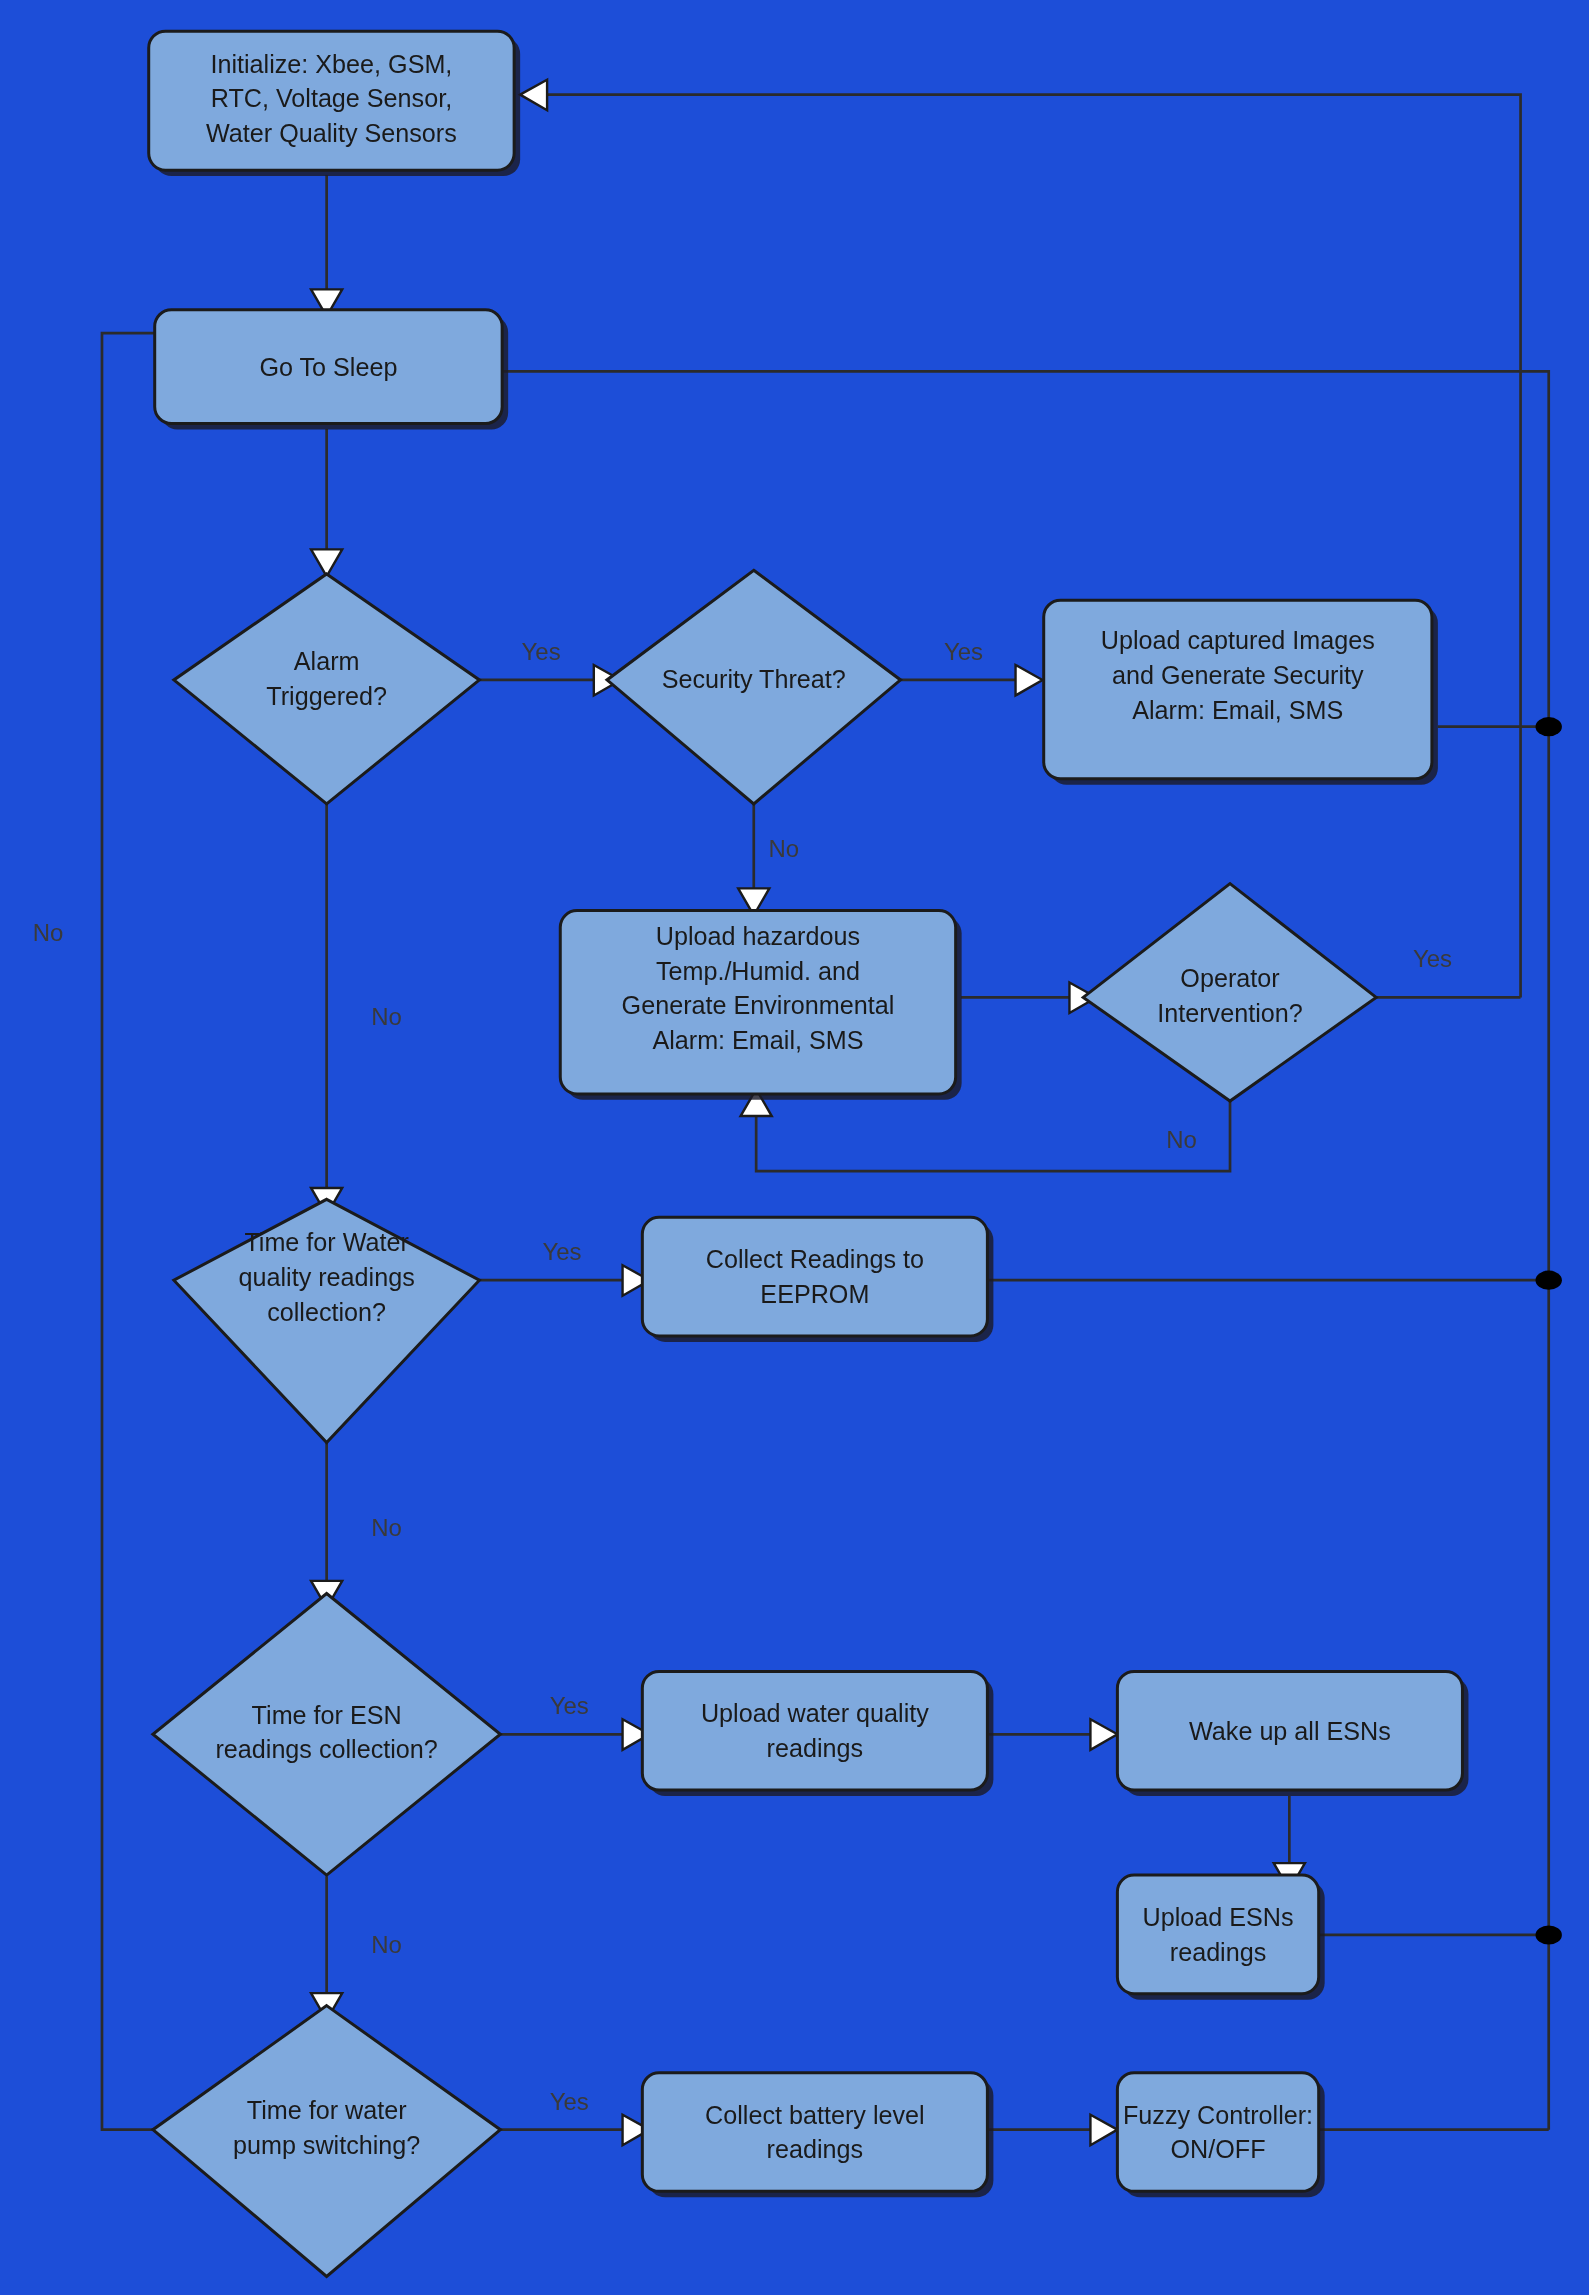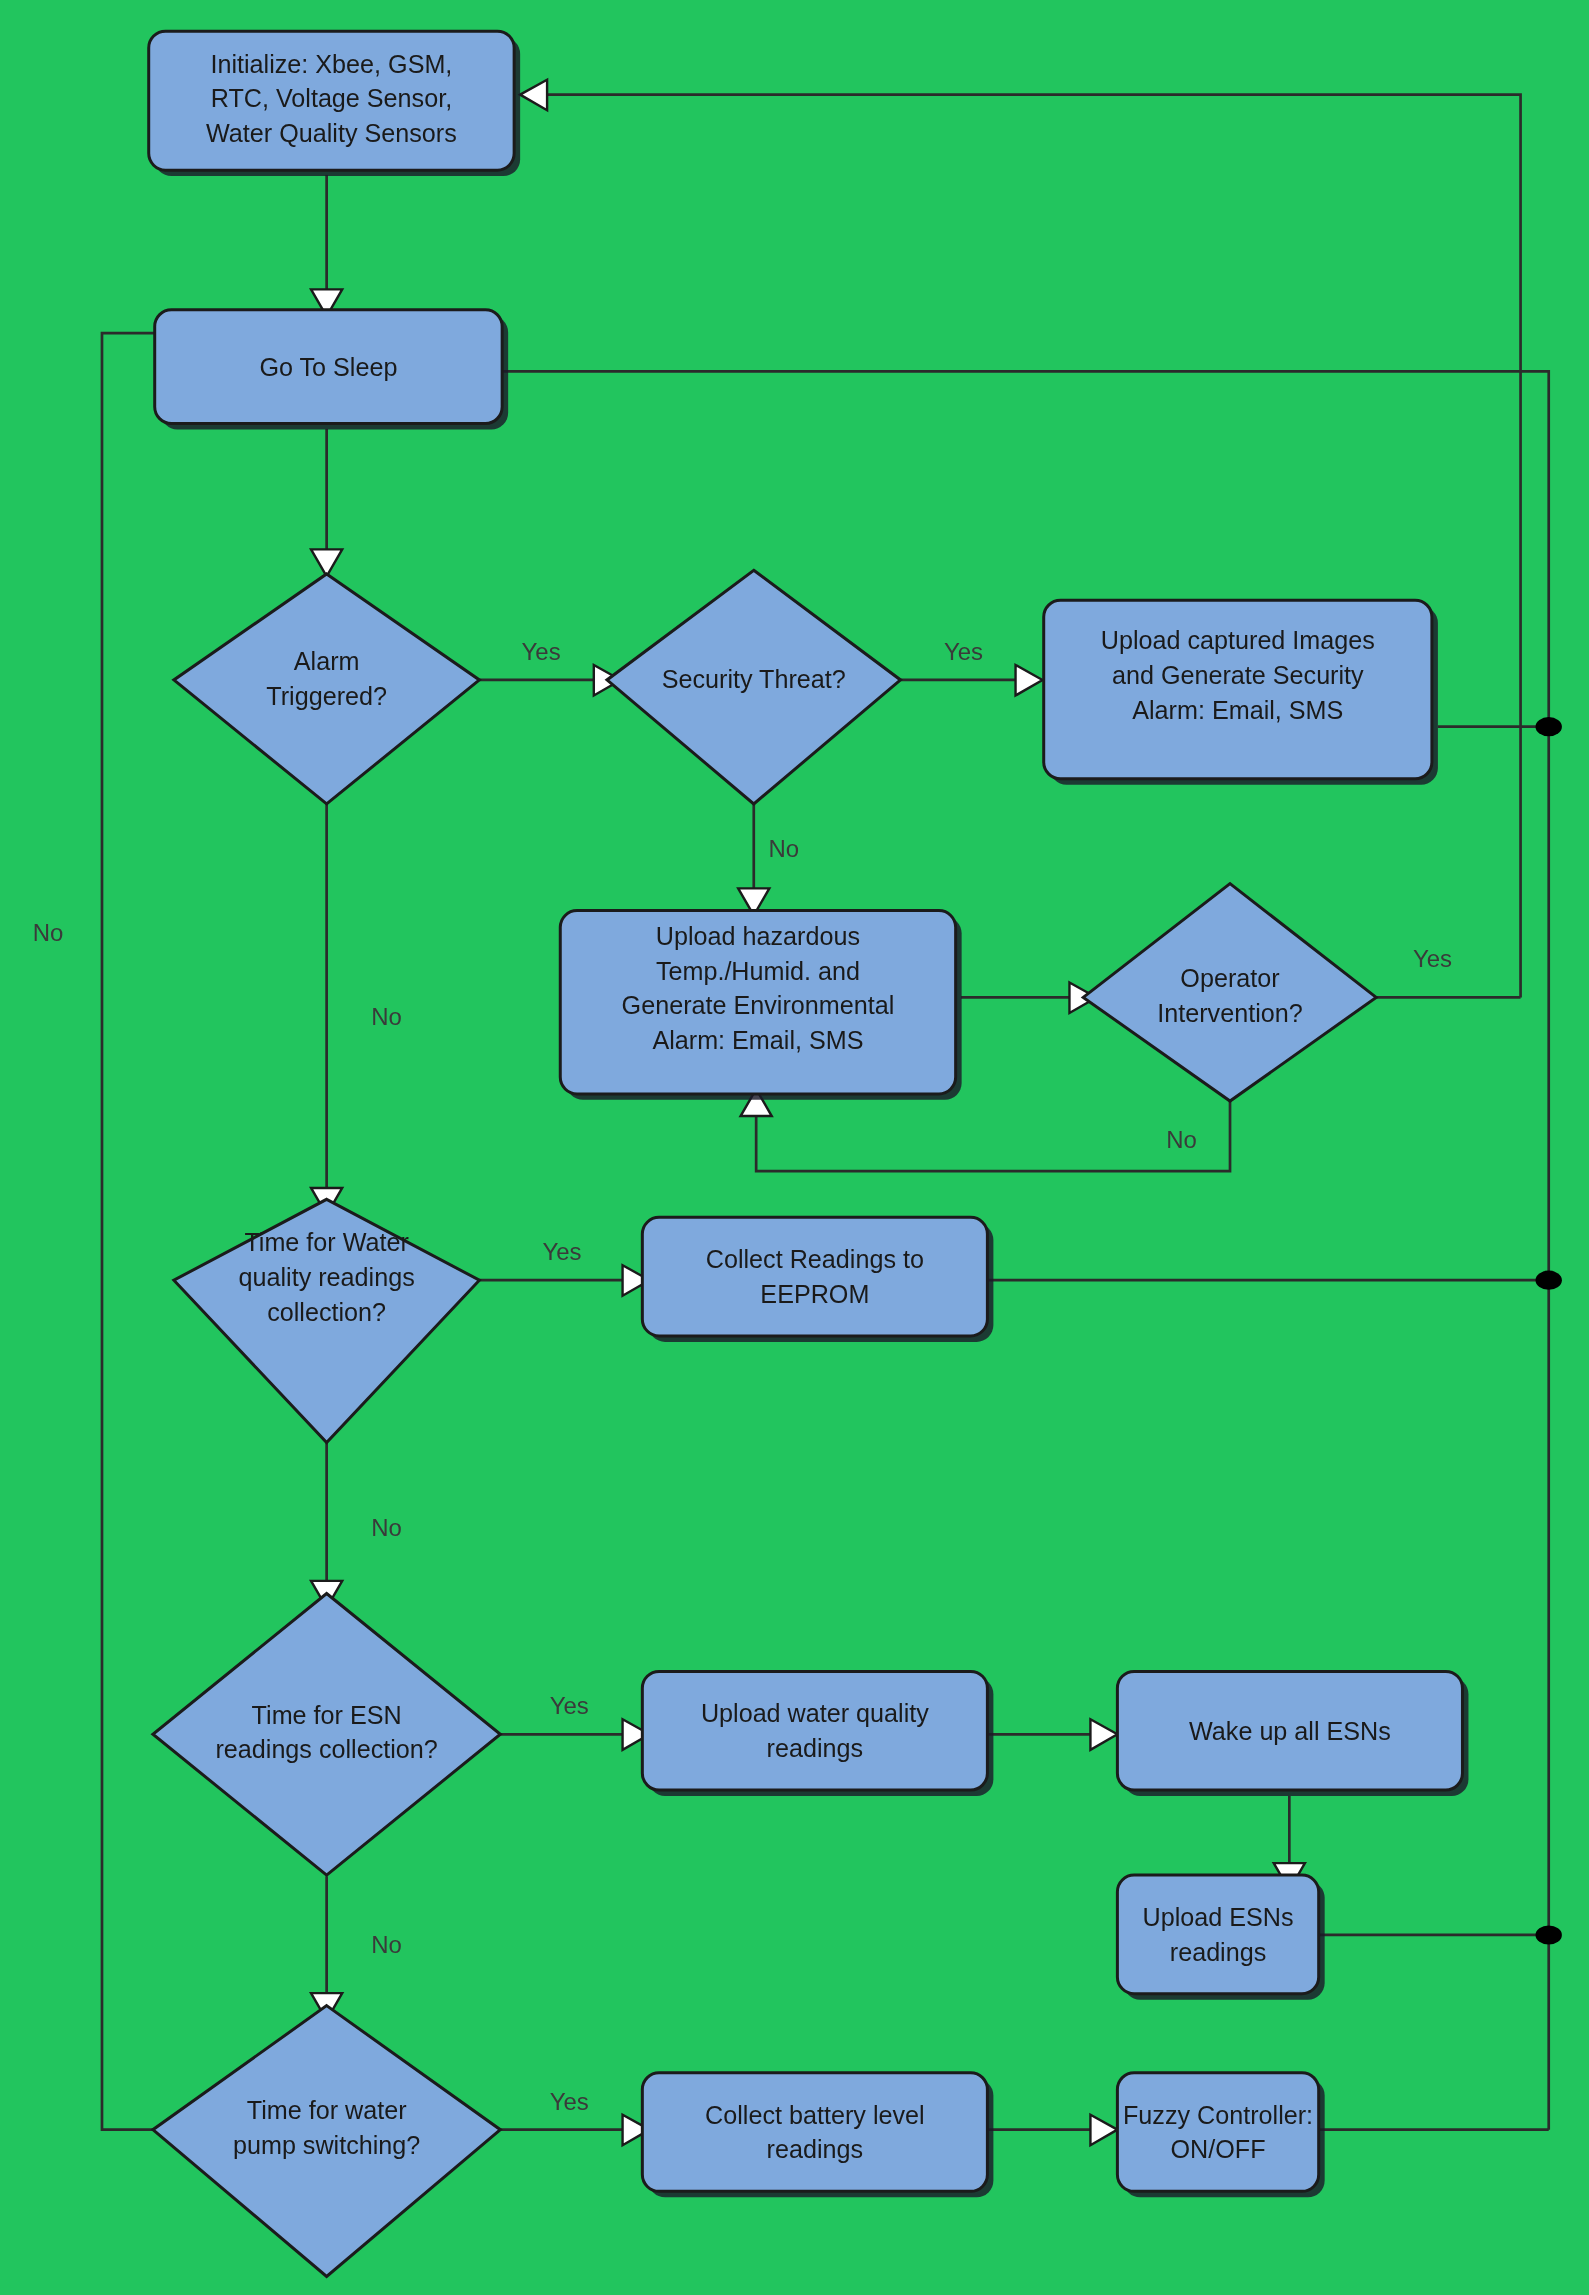--- a/index.html
+++ b/index.html
@@ -7,21 +7,21 @@
     padding: 0;
     background: #ffffff;
   }
   body {
     font-family: "Liberation Sans", sans-serif;
   }
   #flowchart-root {
     position: relative;
     width: 1589px;
     height: 2295px;
-    background: #22c55e;
+    background: #1d4ed8;
     overflow: hidden;
   }
   svg#diagram {
     position: absolute;
     top: 0; left: 0;
     width: 1589px;
     height: 2295px;
     display: block;
   }
   .node-fill {

